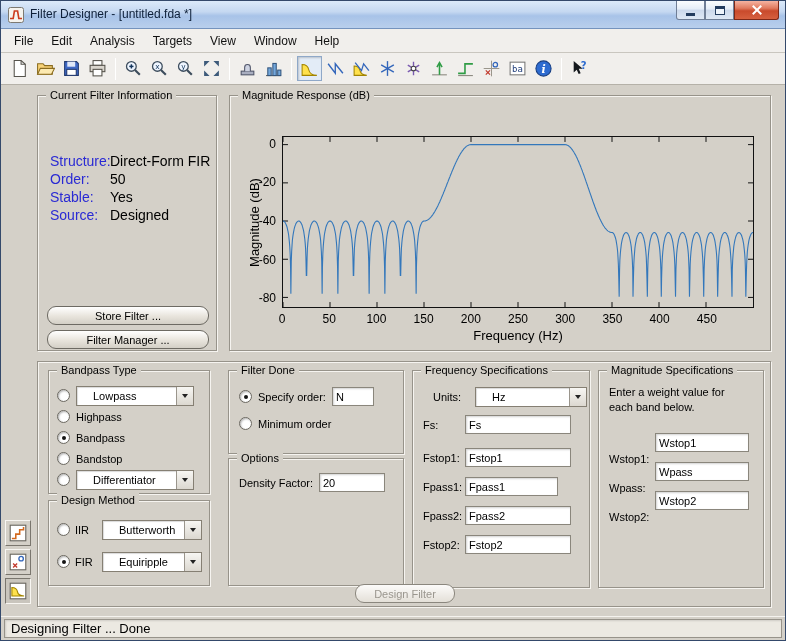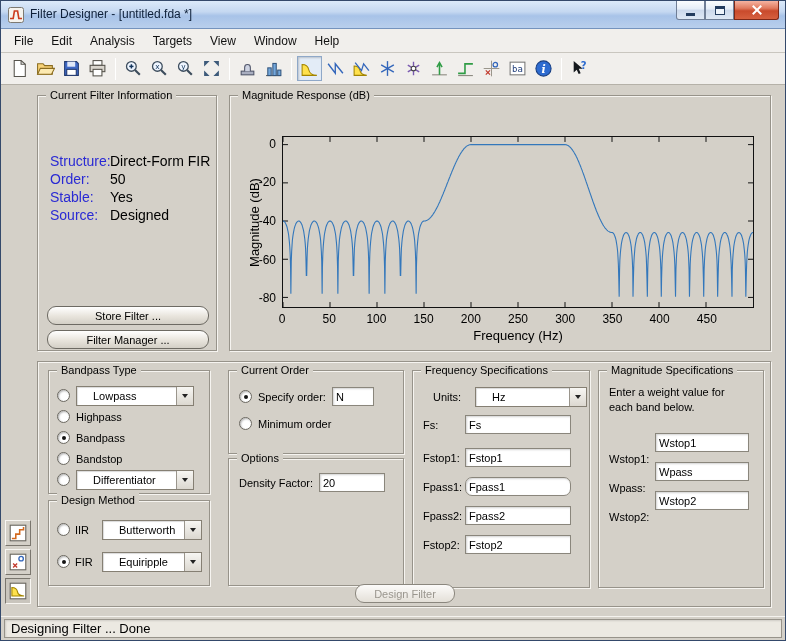--- a/index.html
+++ b/index.html
@@ -510,21 +510,21 @@
               <span class="dm-label">FIR</span>
               <div class="combo" style="width: 100px; justify-content: center;">
                 <span class="combo-txt">Equiripple</span>
                 <span class="combo-arrow"></span>
               </div>
             </div>
           </div>
       </div>
 
       <div class="group g-order">
-        <span class="gtitle">Current Order</span>
+        <span class="gtitle">Filter Done</span>
         <div class="row-abs" style="left:10px;top:16px;">
           <span class="radio sel"></span>
           <span class="lbl">Specify order:</span>
           <input class="tfield" style="width: 42px;" value="N">
         </div>
         <div class="row-abs" style="left:10px;top:46px;">
           <span class="radio"></span>
           <span class="lbl">Minimum order</span>
         </div>
       </div>
@@ -550,21 +550,21 @@
             <div class="spec-row" style="margin-bottom: 14px;">
               <span class="spec-label">Fs:</span>
               <input class="tfield" value="Fs" style="width: 106px;">
             </div>
             <div class="spec-row">
               <span class="spec-label">Fstop1:</span>
               <input class="tfield" value="Fstop1" style="width: 106px;">
             </div>
             <div class="spec-row">
               <span class="spec-label">Fpass1:</span>
-              <input class="tfield" value="Fpass1" style="width: 106px; border-radius: 7px;">
+              <input class="tfield" value="Fpass1" style="width: 93px;">
             </div>
             <div class="spec-row">
               <span class="spec-label">Fpass2:</span>
               <input class="tfield" value="Fpass2" style="width: 106px;">
             </div>
             <div class="spec-row">
               <span class="spec-label">Fstop2:</span>
               <input class="tfield" value="Fstop2" style="width: 106px;">
             </div>
           </div>

